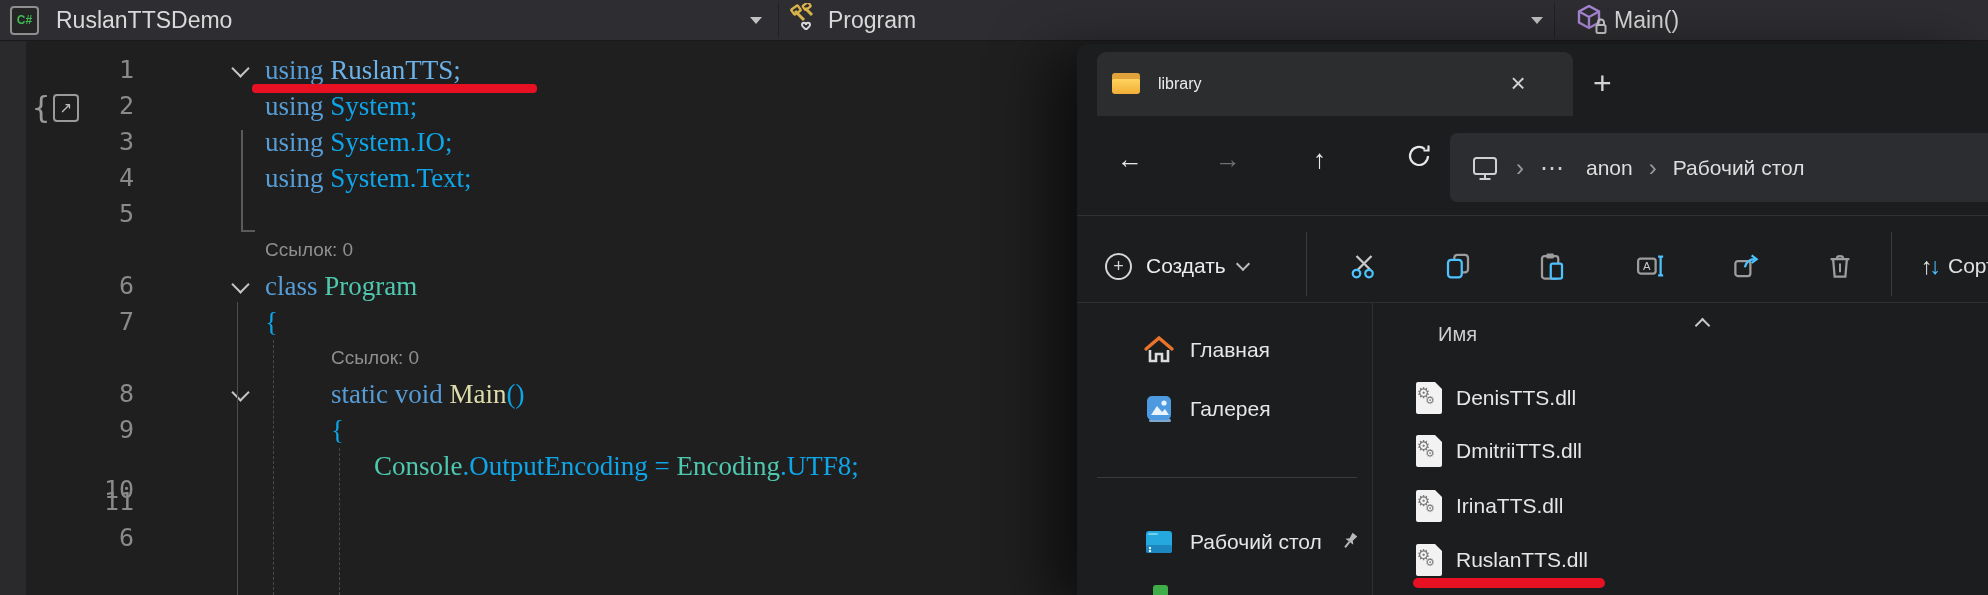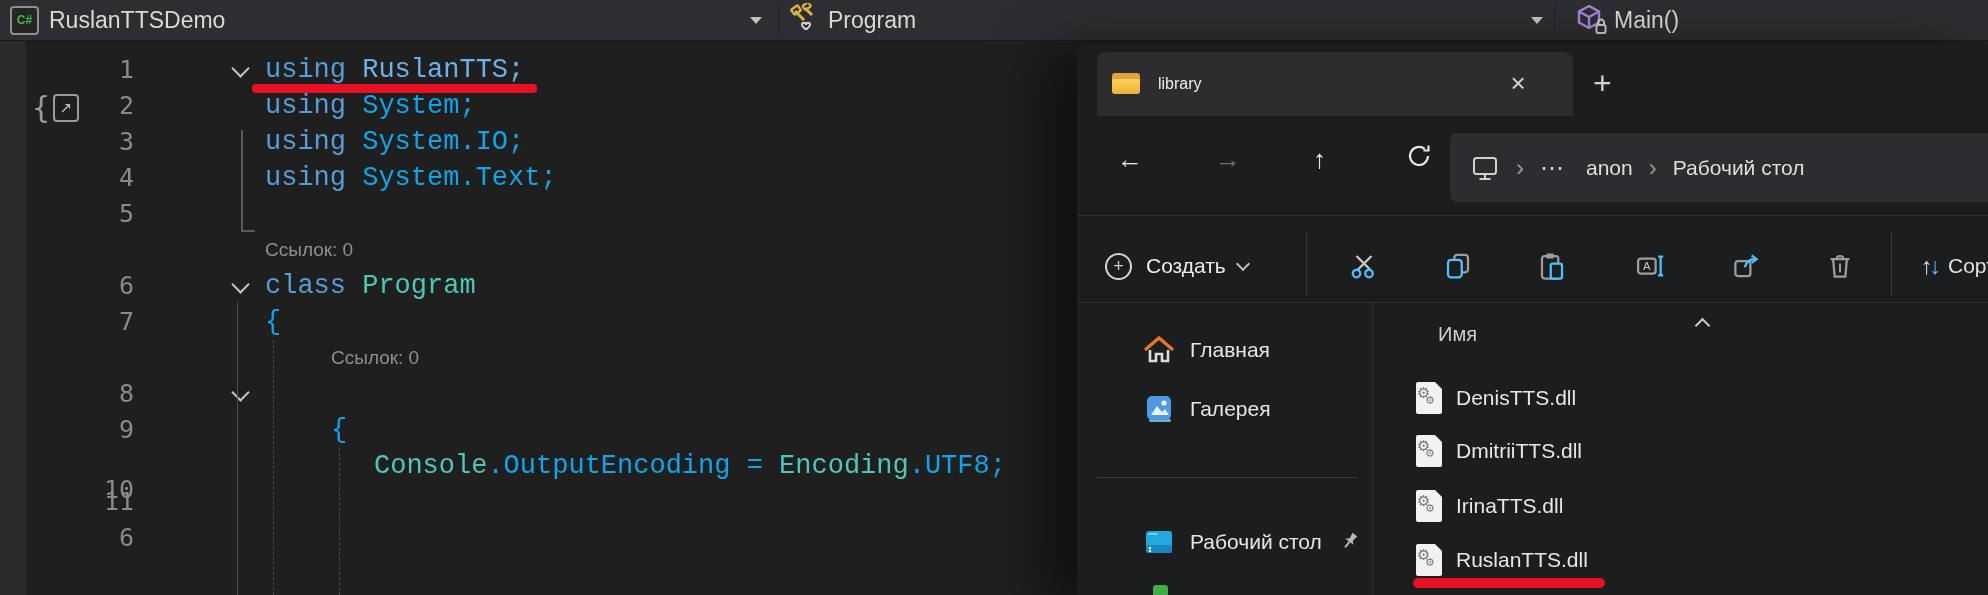--- a/index.html
+++ b/index.html
@@ -13,21 +13,21 @@
   .tri-down{width:0;height:0;border-left:6px solid transparent;border-right:6px solid transparent;
             border-top:7px solid #c2c2c2;}
   .csproj-icon{width:25px;height:25px;background:#252526;border:2px solid #8f8f8f;border-radius:4px;
                display:flex;align-items:center;justify-content:center;font-size:12px;font-weight:bold;color:#3fb950;}
   
   #editor{position:absolute;left:0;top:40px;width:1077px;height:555px;background:#1f1f1f;overflow:hidden;}
   #gutterstrip{position:absolute;left:0;top:0;width:26px;height:555px;background:#2a2a2c;}
   .lineno{position:absolute;left:84px;width:50px;text-align:right;height:36px;line-height:36px;
           color:#8a8a8a;font-family:"DejaVu Sans Mono",monospace;font-size:25px;}
   .code-line{position:absolute;height:36px;line-height:36px;white-space:pre;
-             font-family:Liberation Mono, monospace;font-size:27px;}
+             font-family:Liberation Serif, serif;font-size:27px;}
   .kw{color:#569cd6;} .ty{color:#4ec9b0;} .me{color:#dcdcaa;} .pl{color:#0ea5e9;} .ns{color:#6cb2e8;}
   .codelens{position:absolute;height:36px;line-height:36px;color:#8f8f8f;font-size:19px;
             font-family:"Liberation Sans",sans-serif;}
   .fold{position:absolute;width:11px;height:11px;border-right:2px solid #c4c4c4;border-bottom:2px solid #c4c4c4;
         transform:rotate(45deg);}
   .guide-solid{position:absolute;width:0;border-left:1px solid #4d4d4d;}
   .guide-dash{position:absolute;width:0;border-left:1px dashed #4a4a4a;}
   .fold-bracket{position:absolute;left:241px;top:90px;width:12px;height:100px;
                 border-left:2px solid #5a5a5a;border-bottom:2px solid #5a5a5a;}
   .redbar{position:absolute;background:#e81123;border-radius:4px;z-index:2;}
@@ -83,21 +83,21 @@
   svg{display:block;}
 </style>
 </head>
 <body>
 
 <div id="stage">
 
   <div id="navbar">
     <div class="nav-sec" style="left:10px;">
       <span class="csproj-icon">C#</span>
-      <span style="margin-left:10px;">RuslanTTSDemo</span>
+      <span style="margin-left:17px;">RuslanTTSDemo</span>
     </div>
     <span class="tri-down" style="position:absolute;left:750px;top:17px;"></span>
     <span class="nav-divider" style="left:778px;"></span>
 
     <div class="nav-sec" style="left:790px;">
       <span style="position:relative;width:32px;height:34px;">
         <svg width="32" height="34" viewBox="0 0 32 34">
           <path d="M5 8 l9 9" stroke="#d9b24a" stroke-width="3" fill="none"></path>
           <rect x="2" y="4" width="8" height="6" rx="1" transform="rotate(-35 6 7)" fill="none" stroke="#d9b24a" stroke-width="2.4"></rect>
           <path d="M15 5 l7 7" stroke="#d9b24a" stroke-width="3" fill="none"></path>
@@ -158,20 +158,21 @@
     <div class="code-line" style="left:265px;top:84px;"><span class="kw">using</span><span class="pl"> System.IO;</span></div>
     <div class="code-line" style="left:265px;top:120px;"><span class="kw">using</span><span class="pl"> System.Text;</span></div>
 
     <span class="codelens" style="left:265px;top:192px;">Ссылок: 0</span>
 
     <div class="code-line" style="left:265px;top:228px;"><span class="kw">class </span><span class="ty">Program</span></div>
     <div class="code-line" style="left:265px;top:264px;"><span class="pl">{</span></div>
 
     <span class="codelens" style="left:331px;top:300px;">Ссылок: 0</span>
 
+    <div class="code-line" style="left:331px;top:336px;"><span class="kw">static void</span><span class="me"> Main</span><span class="pl">()</span></div>
     <div class="code-line" style="left:331px;top:372px;"><span class="pl">{</span></div>
     <div class="code-line" style="left:374px;top:408px;"><span class="ty">Console</span><span class="pl">.OutputEncoding = </span><span class="ty">Encoding</span><span class="pl">.UTF8;</span></div>
 
     <div class="redbar" style="left:252px;top:44px;width:285px;height:9px;"></div>
   </div>
 
   <div id="explorer">
 
     <div class="tab">
       <span class="folder">

